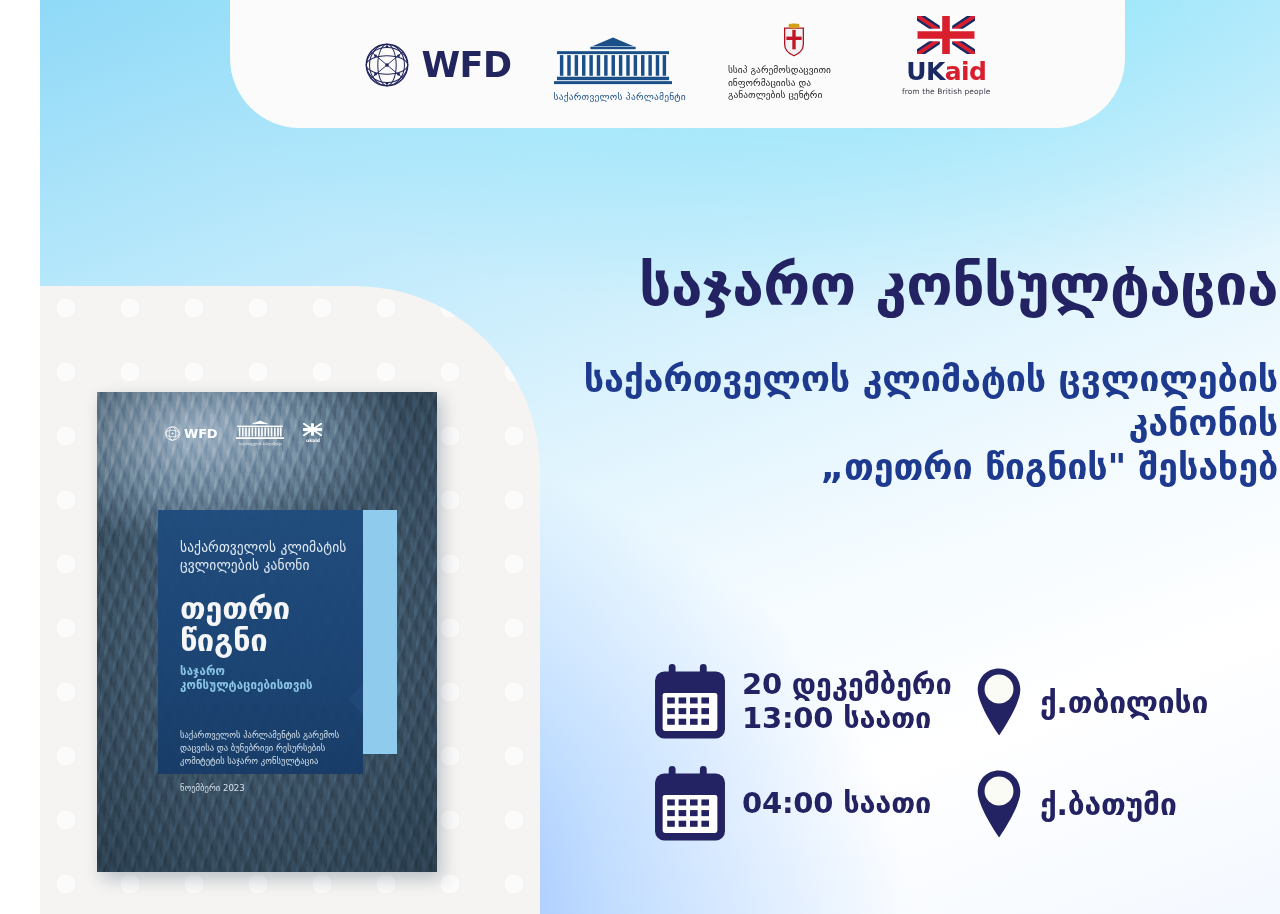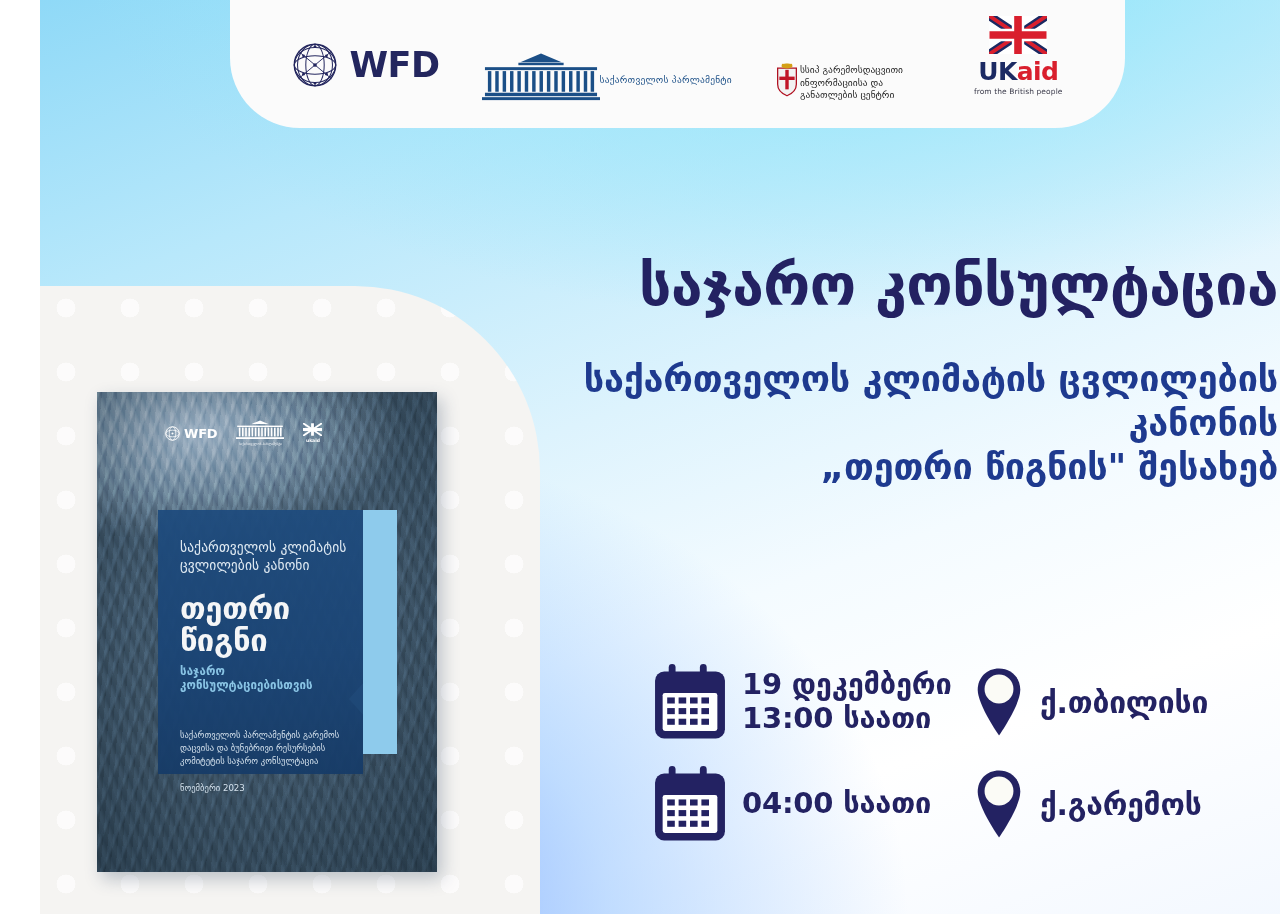--- a/index.html
+++ b/index.html
@@ -36,22 +36,21 @@
     border-bottom-right-radius: 70px;
     display: flex;
     align-items: flex-end;
     justify-content: center;
     gap: 42px;
     padding: 0 34px 26px 34px;
   }
 
   .logo-cell {
     display: flex;
-    flex-direction: row;
-    align-items: center;
+    flex-direction: column;
     justify-content: flex-end;
   }
 
   
   .wfd { flex-direction: row; align-items: center; gap: 11px; padding-bottom: 14px; }
   .wfd-globe { width: 46px; height: 46px; }
   .wfd-text {
     font-size: 35px;
     font-weight: 800;
     color: #23265e;
@@ -466,21 +465,21 @@
             <rect x="35" y="60" width="10" height="8"></rect>
           <rect x="50" y="60" width="10" height="8"></rect>
             <rect x="65" y="60" width="10" height="8"></rect>
           <rect x="20" y="74" width="10" height="8"></rect>
             <rect x="35" y="74" width="10" height="8"></rect>
           <rect x="50" y="74" width="10" height="8"></rect>
             <rect x="65" y="74" width="10" height="8"></rect>
         </g>
       </svg>
       <div class="event-when">
-        <div>19 დეკემბერი</div>
+        <div>20 დეკემბერი</div>
         <div>13:00 საათი</div>
       </div>
       <svg class="pin-icon" viewBox="0 0 60 92">
         <path d="M30 2 C14 2 2 14 2 30 C2 50 30 90 30 90 C30 90 58 50 58 30 C58 14 46 2 30 2 Z" fill="#232262"></path>
         <circle cx="30" cy="29" r="19" fill="#fbfbf6"></circle>
       </svg>
       <div class="event-place">ქ.თბილისი</div>
     </div>
 
     <div class="event-row">
@@ -504,18 +503,18 @@
             <rect x="65" y="74" width="10" height="8"></rect>
         </g>
       </svg>
       <div class="event-when">
         <div>04:00 საათი</div>
       </div>
       <svg class="pin-icon" viewBox="0 0 60 92">
         <path d="M30 2 C14 2 2 14 2 30 C2 50 30 90 30 90 C30 90 58 50 58 30 C58 14 46 2 30 2 Z" fill="#232262"></path>
         <circle cx="30" cy="29" r="19" fill="#fbfbf6"></circle>
       </svg>
-      <div class="event-place">ქ.გარემოს</div>
+      <div class="event-place">ქ.ბათუმი</div>
     </div>
 
   </div>
 
 </div>
 
 </body></html>

